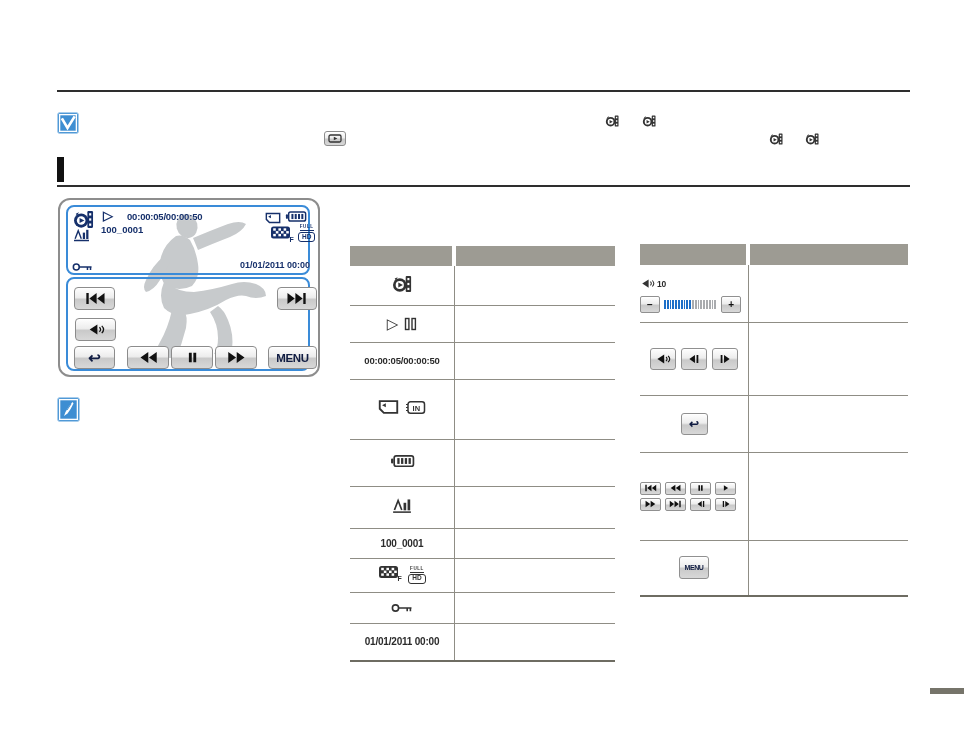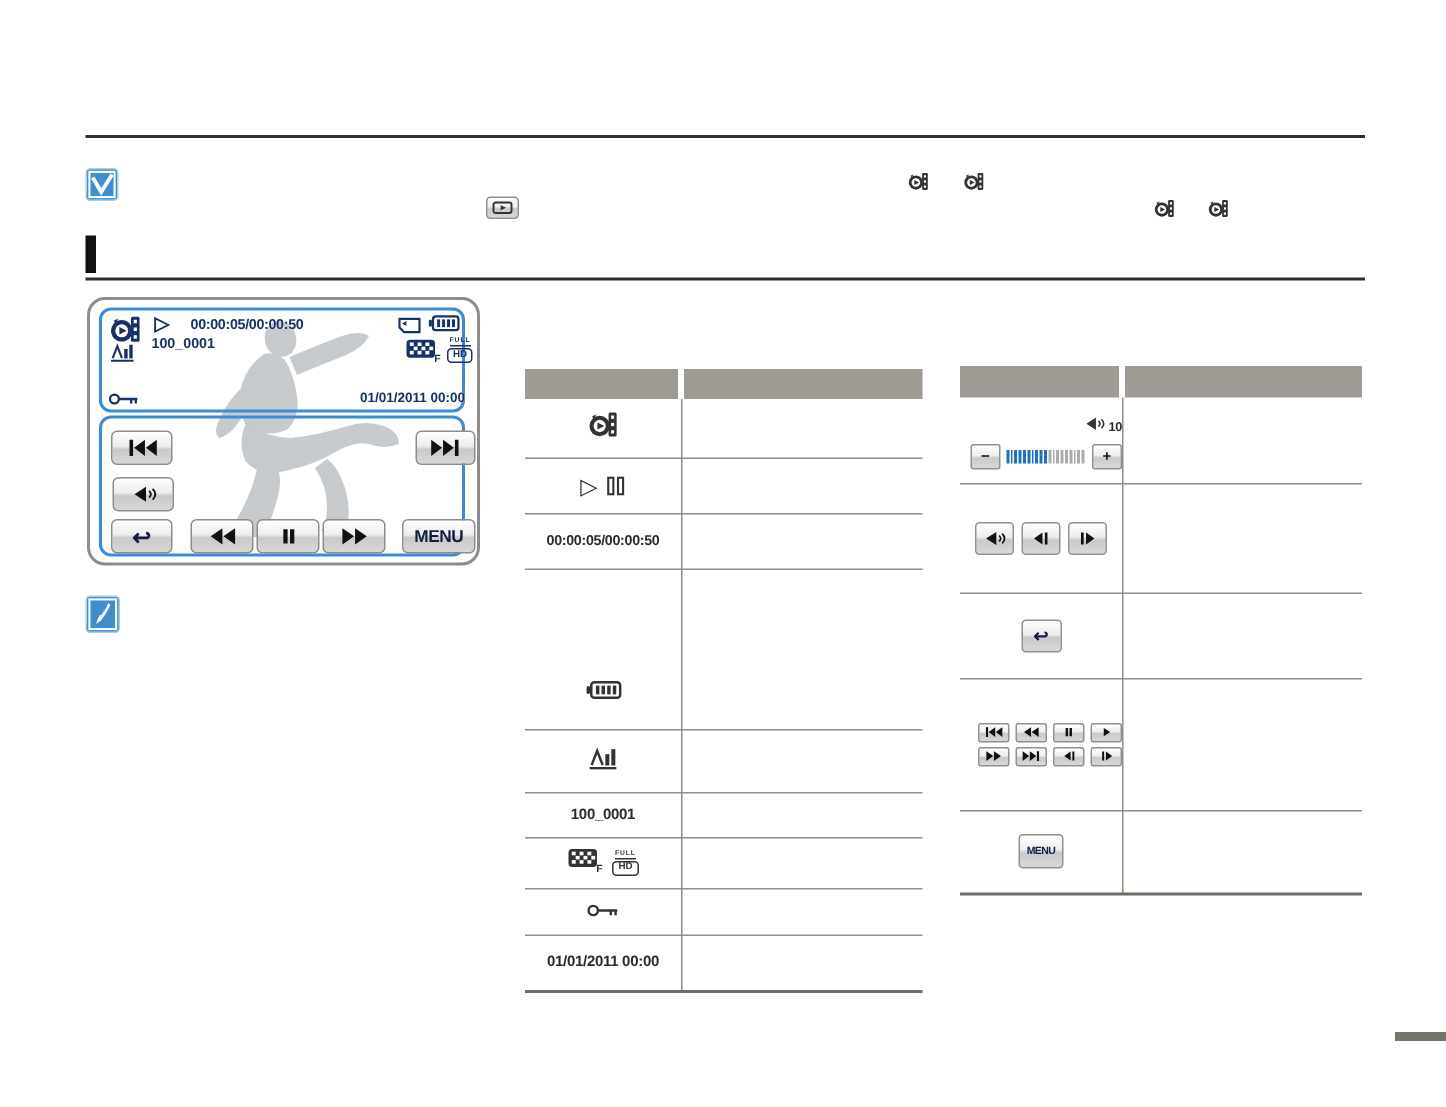--- a/index.html
+++ b/index.html
@@ -25,21 +25,21 @@
   .menu-text{font-weight:800;font-size:11.5px;letter-spacing:-0.3px;color:#101c42;text-align:right;}
   
   .tbl{position:absolute;}
   .hcell{position:absolute;background:#9d9b93;}
   .vsep{position:absolute;width:1px;background:#8f8d85;}
   .trow{position:absolute;left:0;width:100%;border-bottom:1px solid #8f8d85;display:flex;}
   .trow.last{border-bottom:2px solid #6e6c62;}
   .lcell{display:flex;align-items:center;justify-content:center;gap:6px;color:#333;}
   .m-l{width:104px;}
   .r-l{width:108px;}
-  .cellcol{display:flex;flex-direction:column;align-items:flex-end;justify-content:center;gap:3px;}
+  .cellcol{display:flex;flex-direction:column;align-items:flex-start;justify-content:center;gap:3px;}
   .ttext{font-weight:bold;color:#2b2b2b;letter-spacing:-0.2px;}
   
   .fullhd{display:flex;flex-direction:column;align-items:center;line-height:1;}
   .fh-top{font-size:4.5px;font-weight:bold;letter-spacing:0.6px;border-bottom:0.5px solid currentColor;padding-bottom:0.5px;}
   .fh-hd{border:1.4px solid currentColor;border-radius:3px;font-size:6.5px;font-weight:bold;
          padding:0.5px 3px 1px;margin-top:1px;}
   
   .vseg{display:inline-block;width:1.8px;height:9px;background:#a9abae;margin-right:1px;}
   .vseg.on{background:#1d6fc8;}
   .mini{width:19px;height:11px;border-radius:2px;}
@@ -276,20 +276,34 @@
           <rect x="1.5" y="1.5" width="3.4" height="11" fill="#fff" stroke="#333" stroke-width="1.4"></rect>
           <rect x="8" y="1.5" width="3.4" height="11" fill="#fff" stroke="#333" stroke-width="1.4"></rect>
         </svg>
       </div>
     </div>
     <div class="trow" style="top:96px;height:37px;">
       <div class="lcell m-l">
           <span class="ttext" style="font-size:9.5px;">00:00:05/00:00:50</span>
         </div>
     </div>
+    <div class="trow" style="top:133px;height:60px;">
+      <div class="lcell m-l">
+        <span class="dark"><svg width="21" height="16">
+              <use href="#sym-card"></use>
+            </svg></span>
+        <span class="dark">
+          <svg width="21" height="15" viewBox="0 0 21 15">
+            <rect x="3" y="1.8" width="16.5" height="11.4" rx="2.5" fill="none" stroke="#333" stroke-width="1.5"></rect>
+            <path d="M1,4.5 h2 M1,7.5 h2 M1,10.5 h2" stroke="#333" stroke-width="1.2"></path>
+            <text x="11.3" y="10.6" font-size="7.5" font-weight="bold" text-anchor="middle" fill="#333">IN</text>
+          </svg>
+        </span>
+      </div>
+    </div>
     <div class="trow" style="top:193px;height:47px;">
       <div class="lcell m-l">
           <span class="dark"><svg width="25" height="16">
               <use href="#sym-batt"></use>
             </svg></span>
         </div>
     </div>
     <div class="trow" style="top:240px;height:42px;">
       <div class="lcell m-l">
           <span class="dark"><svg width="20" height="18">

